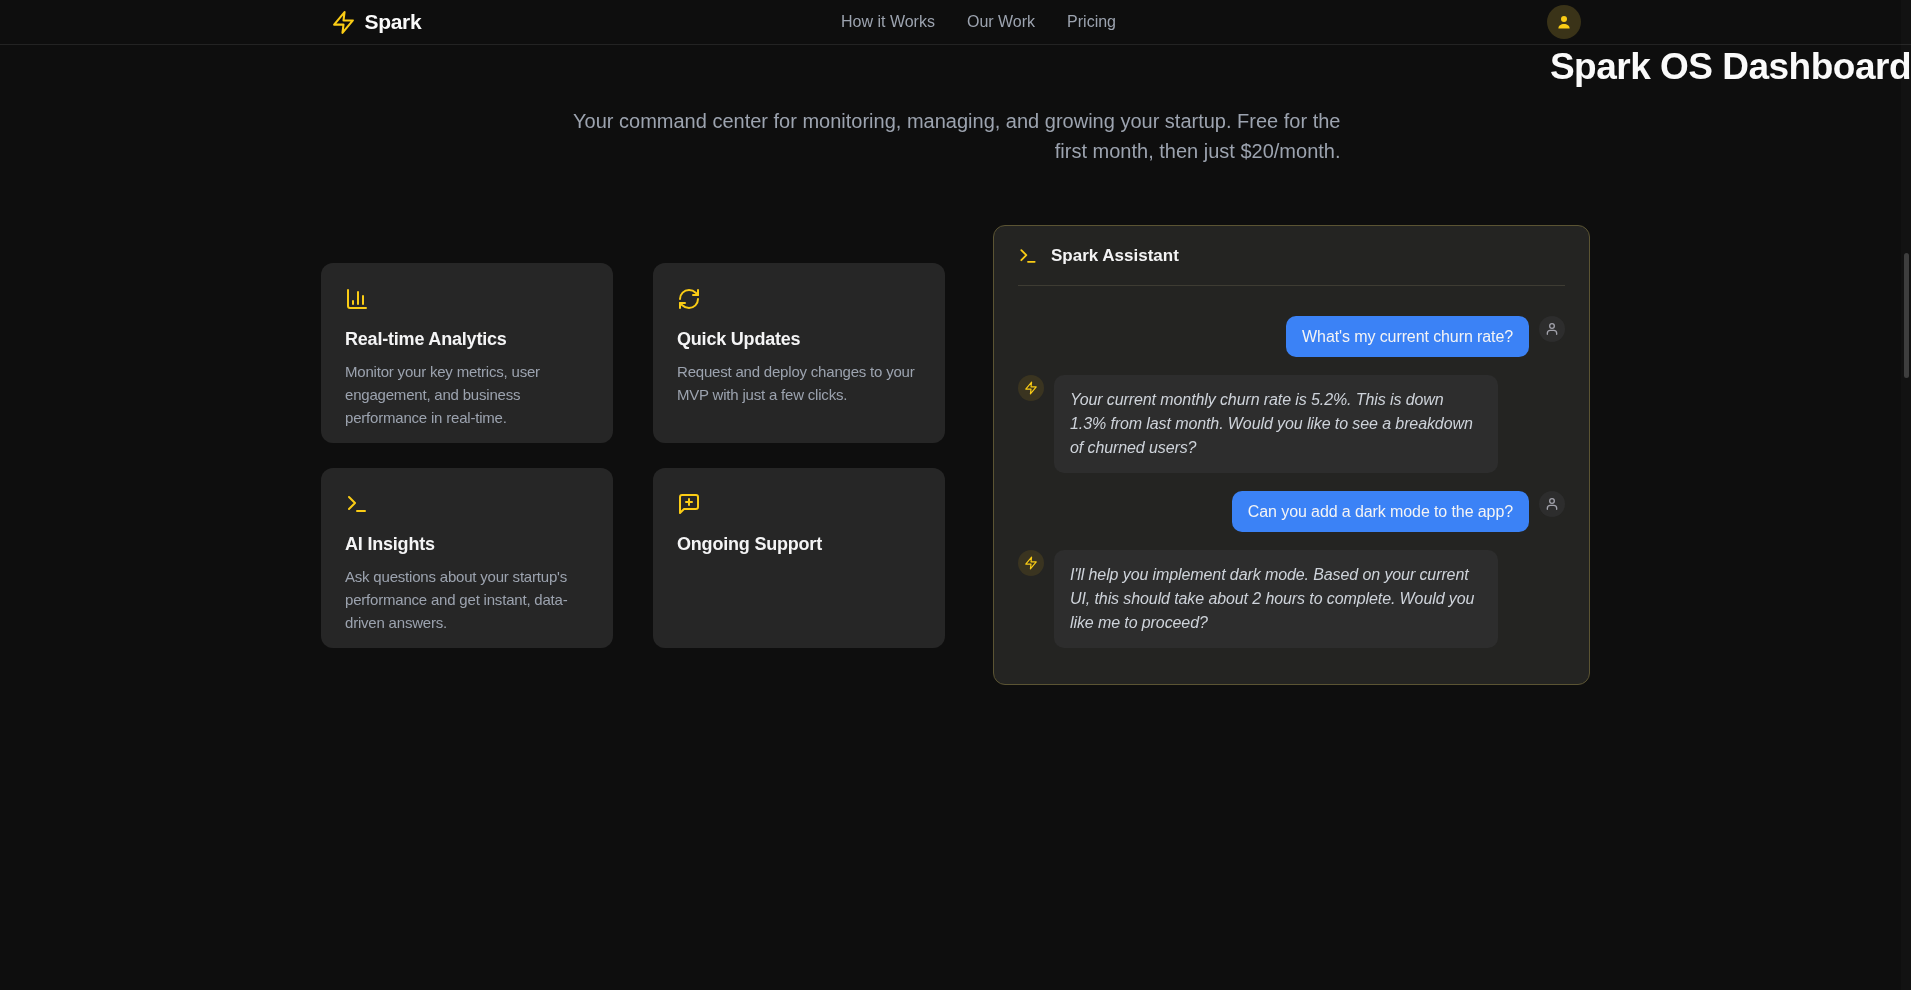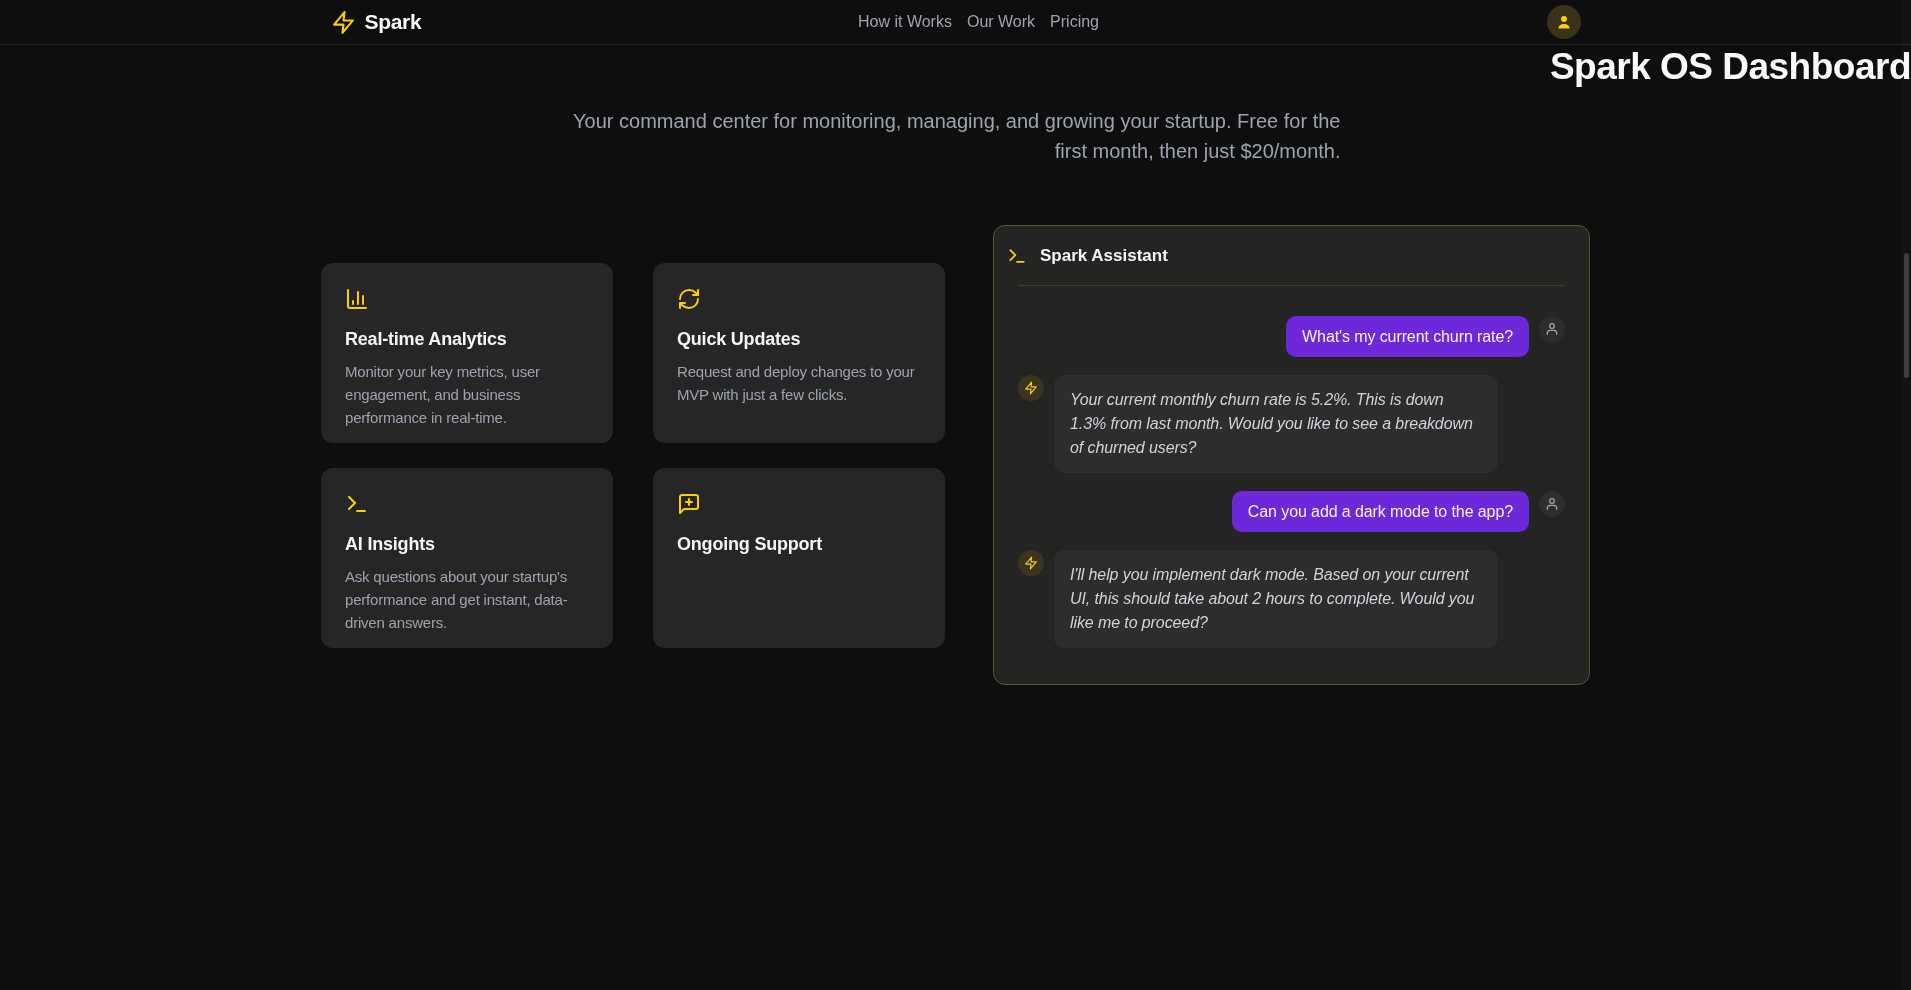--- a/index.html
+++ b/index.html
@@ -22,21 +22,21 @@
   .nav-inner {
     width: 1250px; margin: 0 auto;
     display: flex; align-items: center; justify-content: space-between;
     position: relative;
   }
   .brand { display: flex; align-items: center; gap: 9px; cursor: pointer; }
   .brand .zap-icon { color: #facc15; display: flex; }
   .brand-text { font-size: 21px; font-weight: 700; color: #fafafa; letter-spacing: -0.3px; }
   .nav-links {
     position: absolute; left: calc(50% + 23px); transform: translateX(-50%);
-    display: flex; gap: 15px;
+    display: flex; gap: 32px;
   }
   .nav-link { color: #9ca3af; font-size: 16px; cursor: pointer; white-space: nowrap; }
   .avatar-btn {
     width: 34px; height: 34px; border-radius: 50%;
     background: #3a3318; border: none; cursor: pointer;
     display: flex; align-items: center; justify-content: center;
     color: #facc15; padding: 0;
   }
 
   
@@ -77,40 +77,40 @@
 
   
   .panel {
     width: 597px;
     background: #242422;
     border: 1px solid #5b5433;
     border-radius: 12px;
   }
   .panel-header {
     display: flex; align-items: flex-end; gap: 13px;
-    padding: 20px 13px 19px;
+    padding: 20px 24px 19px;
   }
   .panel-header .terminal-sm { color: #facc15; display: flex; }
   .panel-title { font-size: 17px; font-weight: 700; color: #f4f4f5; }
   .panel-divider { border: none; border-top: 1px solid #3e3c33; margin: 0 24px; }
   .messages {
     padding: 30px 24px 36px;
     display: flex; flex-direction: column; gap: 18px;
   }
   .msg-row { display: flex; align-items: flex-start; gap: 10px; }
   .msg-row.user { justify-content: flex-end; }
   .msg-avatar {
     width: 26px; height: 26px; border-radius: 50%; flex: none;
     display: flex; align-items: center; justify-content: center;
   }
   .msg-avatar.assistant { background: #3a3420; color: #facc15; }
   .msg-avatar.user { background: #2d2d2d; color: #a1a1aa; }
   .bubble { border-radius: 10px; font-size: 16px; letter-spacing: -0.1px; }
   .bubble.user {
-    background: #6d28d9; color: #f4f4f5;
+    background: #3b82f6; color: #f4f4f5;
     padding: 9px 16px; line-height: 23px; white-space: nowrap;
   }
   .bubble.assistant {
     background: #2d2d2d; color: #ced3da;
     padding: 13px 16px; line-height: 24px; max-width: 444px; font-style: italic;
   }
 
   
   .scrollbar-track {
     position: absolute; top: 0; right: 0; width: 10px; height: 990px;

